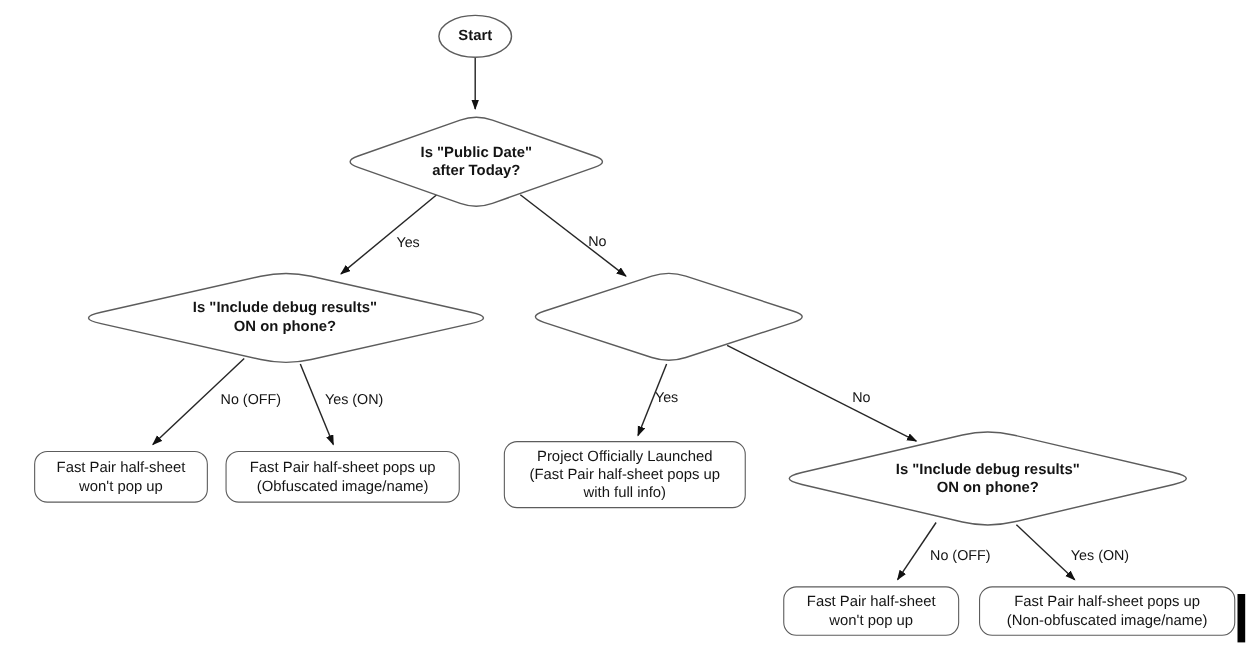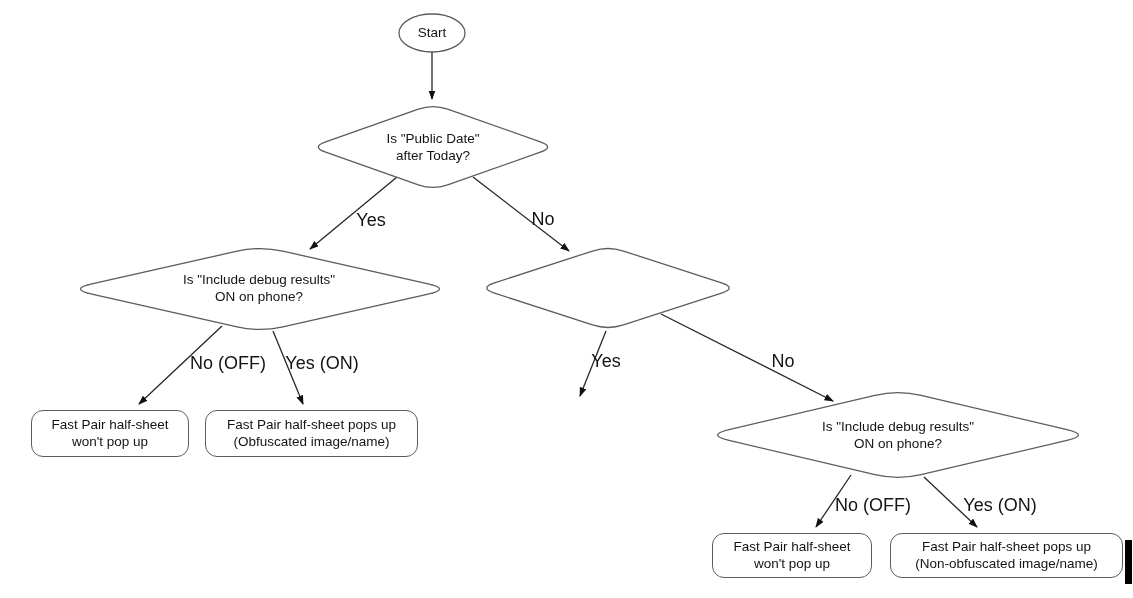--- a/index.html
+++ b/index.html
@@ -31,26 +31,27 @@
     fill: none;
   }
   .node-label {
     position: absolute;
     transform: translate(-50%, -50%);
     text-align: center;
     white-space: pre-line;
     font-size: 13.5px;
     line-height: 16.5px;
     color: #141414;
+    font-weight: bold;
   }
   .edge-label {
     position: absolute;
     transform: translate(-50%, -50%);
     white-space: nowrap;
-    font-size: 18px;
+    font-size: 13px;
     color: #141414;
   }
   .box {
     position: absolute;
     box-sizing: border-box;
     border: 1.4px solid #5c5c5c;
     border-radius: 12px;
     background: #ffffff;
     display: flex;
     align-items: center;
@@ -104,20 +105,23 @@
 after Today?</div>
   <div class="node-label" style="left:259px; top:288px;">Is "Include debug results"
 ON on phone?</div>
   <div class="node-label" style="left:898px; top:435px;">Is "Include debug results"
 ON on phone?</div>
 
   <div class="box" style="left:31px; top:410px; width:158px; height:47px;">Fast Pair half-sheet
 won't pop up</div>
   <div class="box" style="left:205px; top:410px; width:213px; height:47px;">Fast Pair half-sheet pops up
 (Obfuscated image/name)</div>
+  <div class="box" style="left:458px; top:401px; width:220px; height:61px;">Project Officially Launched
+(Fast Pair half-sheet pops up
+with full info)</div>
   <div class="box" style="left:712px; top:533px; width:160px; height:45px;">Fast Pair half-sheet
 won't pop up</div>
   <div class="box" style="left:890px; top:533px; width:233px; height:45px;">Fast Pair half-sheet pops up
 (Non-obfuscated image/name)</div>
 
   <div class="edge-label" style="left:371px; top:220px;">Yes</div>
   <div class="edge-label" style="left:543px; top:219px;">No</div>
   <div class="edge-label" style="left:228px; top:363px;">No (OFF)</div>
   <div class="edge-label" style="left:322px; top:363px;">Yes (ON)</div>
   <div class="edge-label" style="left:606px; top:361px;">Yes</div>

